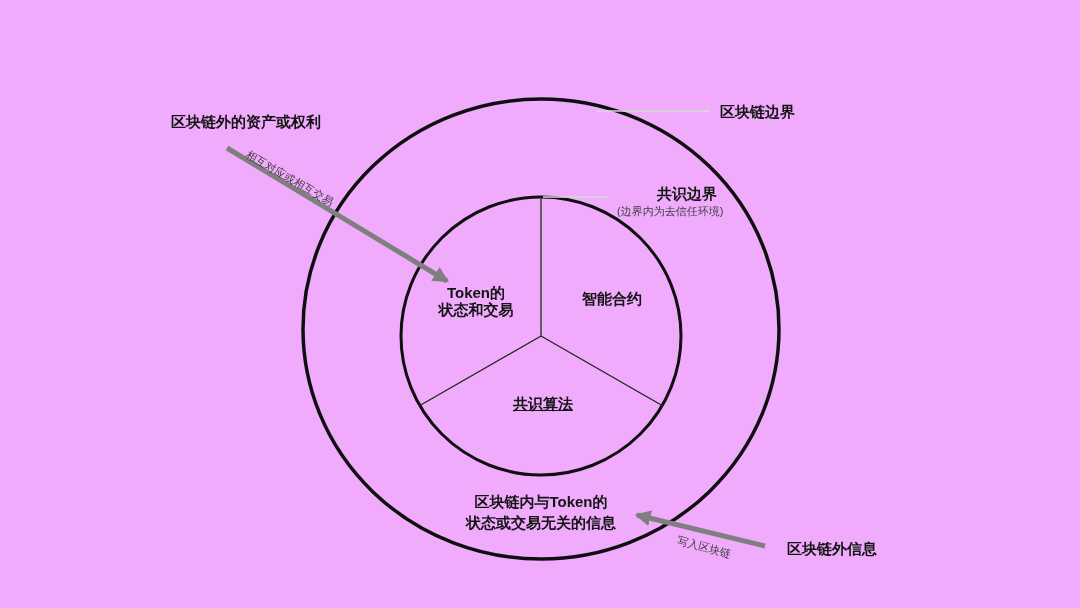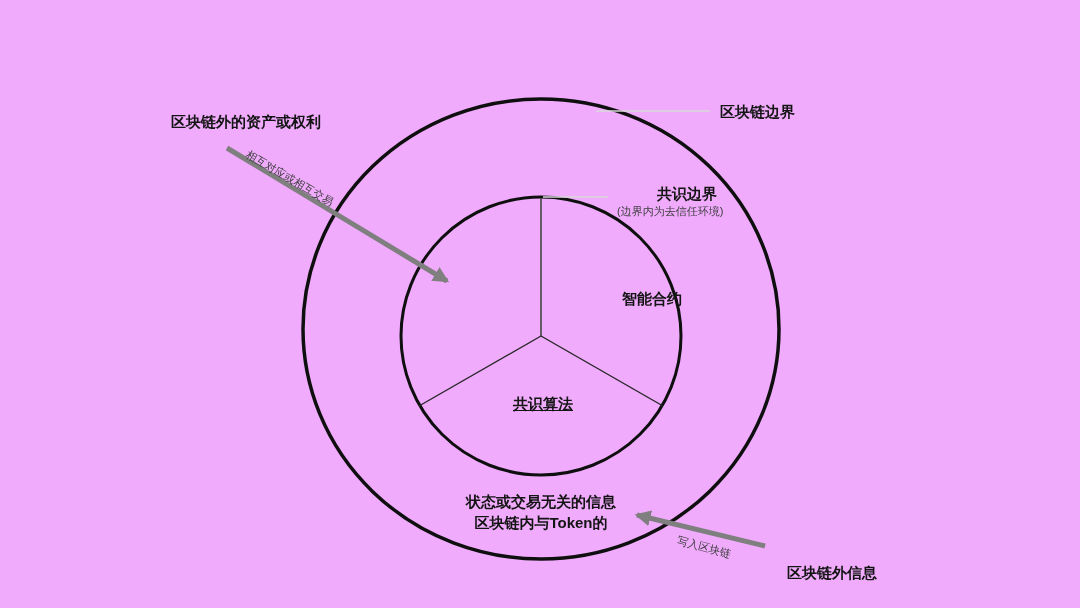--- a/index.html
+++ b/index.html
@@ -30,23 +30,23 @@
     color: #3d3d3d;
   }
   .rot { transform-origin: 0 0; }
   .center-block { text-align: center; }
   #token-label { left: 416px; top: 284px; width: 120px; line-height: 17px; }
   #annulus-label { left: 431px; top: 491px; width: 220px; line-height: 21px; }
   #outside-assets-label { left: 171px; top: 113px; }
   #blockchain-boundary-label { left: 720px; top: 104px; font-family: Liberation Serif, serif; }
   #consensus-boundary-label { left: 613px; top: 185px; margin-left: 44px; }
   #consensus-boundary-note { left: 617px; top: 205px; text-align: right; }
-  #smart-contract-label { left: 582px; top: 290px; margin-left: 40px; }
+  #smart-contract-label { left: 582px; top: 290px; }
   #consensus-algorithm-label { left: 513px; top: 395px; text-decoration: underline; }
-  #outside-info-label { left: 787px; top: 540px; margin-top: 24px; }
+  #outside-info-label { left: 787px; top: 540px; }
   #arrow1-caption { left: 250px; top: 148px; transform: rotate(30deg); }
   #arrow2-caption { left: 679px; top: 534px; transform: rotate(15deg); }
 </style>
 </head>
 <body>
 
 <div class="stage">
 
   <svg class="diagram-svg" width="1080" height="608" viewBox="0 0 1080 608">
     <defs>
@@ -73,27 +73,31 @@
 
   <div class="lbl" id="outside-assets-label">区块链外的资产或权利</div>
 
   <div class="lbl-small rot" id="arrow1-caption">相互对应或相互交易</div>
 
   <div class="lbl" id="blockchain-boundary-label">区块链边界</div>
 
   <div class="lbl" id="consensus-boundary-label">共识边界</div>
   <div class="lbl-small" id="consensus-boundary-note">(边界内为去信任环境)</div>
 
+  <div class="lbl center-block" id="token-label">
+    <div>Token的</div>
+    <div>状态和交易</div>
+  </div>
 
   <div class="lbl" id="smart-contract-label">智能合约</div>
 
   <div class="lbl" id="consensus-algorithm-label">共识算法</div>
 
   <div class="lbl center-block" id="annulus-label">
+    <div>区块链内与Token的</div>
     <div>状态或交易无关的信息</div>
-    <div>区块链内与Token的</div>
   </div>
 
   <div class="lbl-small rot" id="arrow2-caption">写入区块链</div>
 
   <div class="lbl" id="outside-info-label">区块链外信息</div>
 
 </div>
 
 </body></html>

